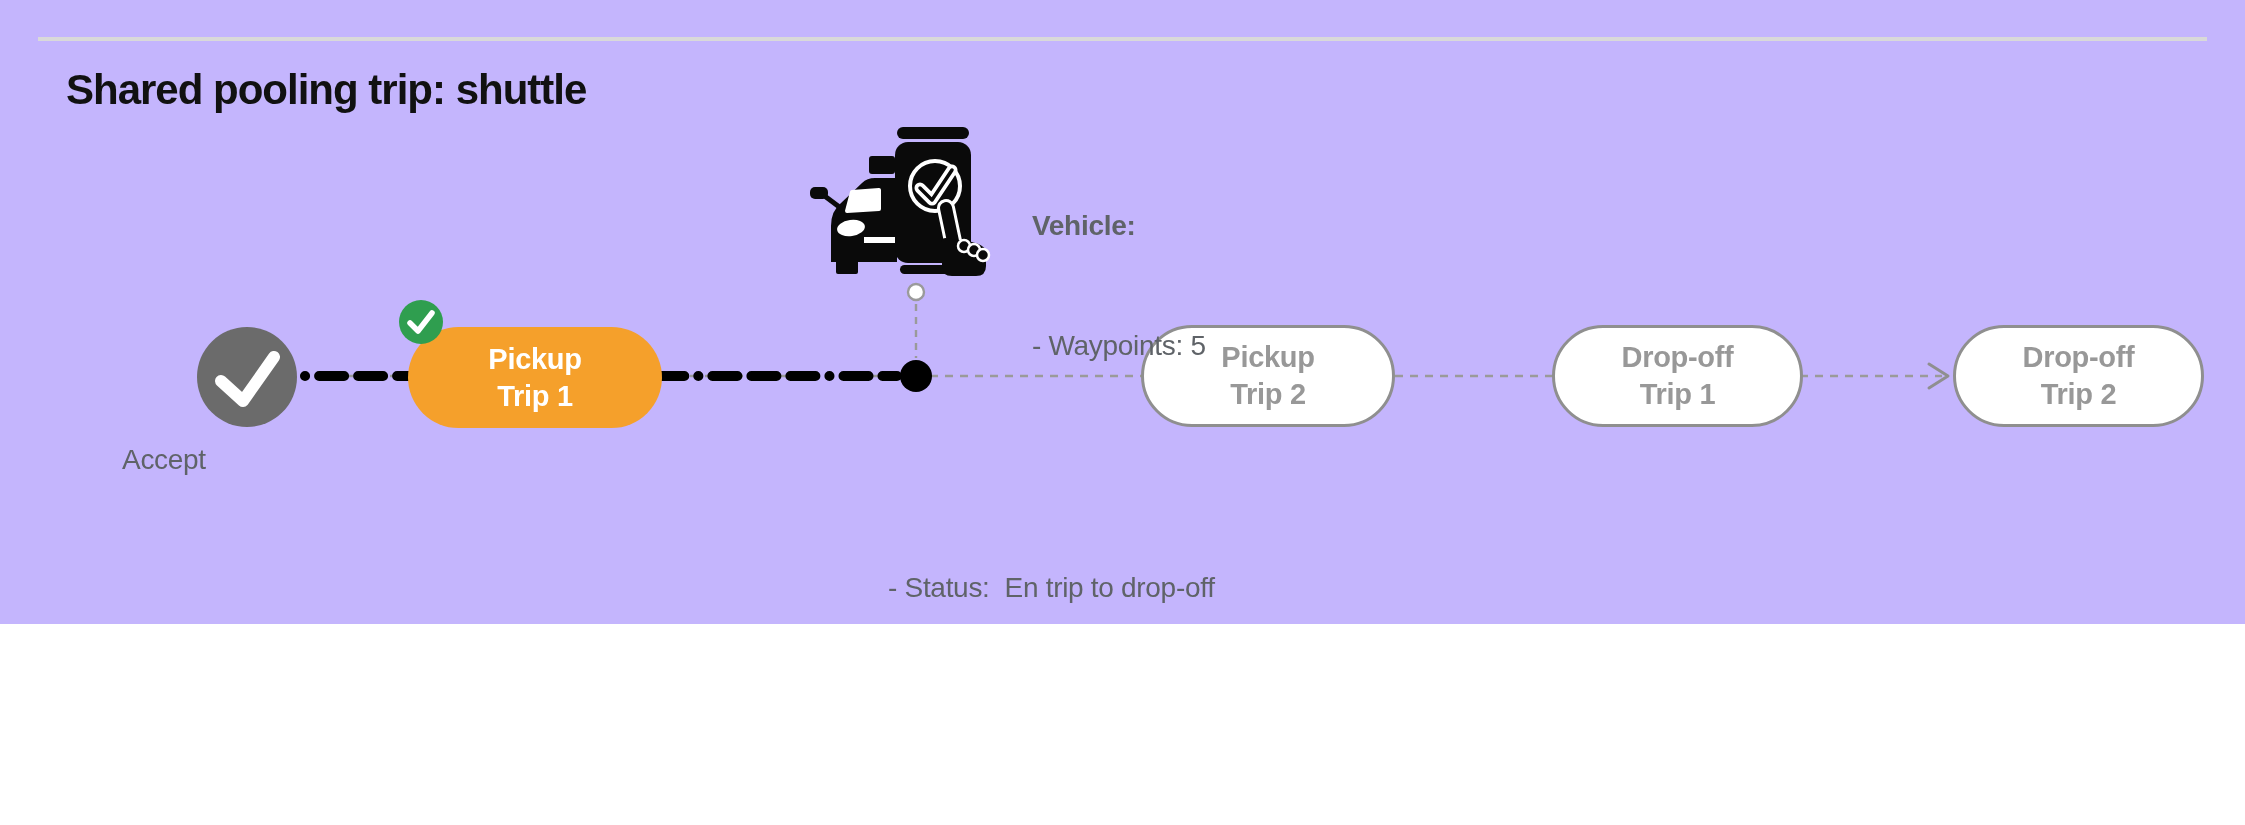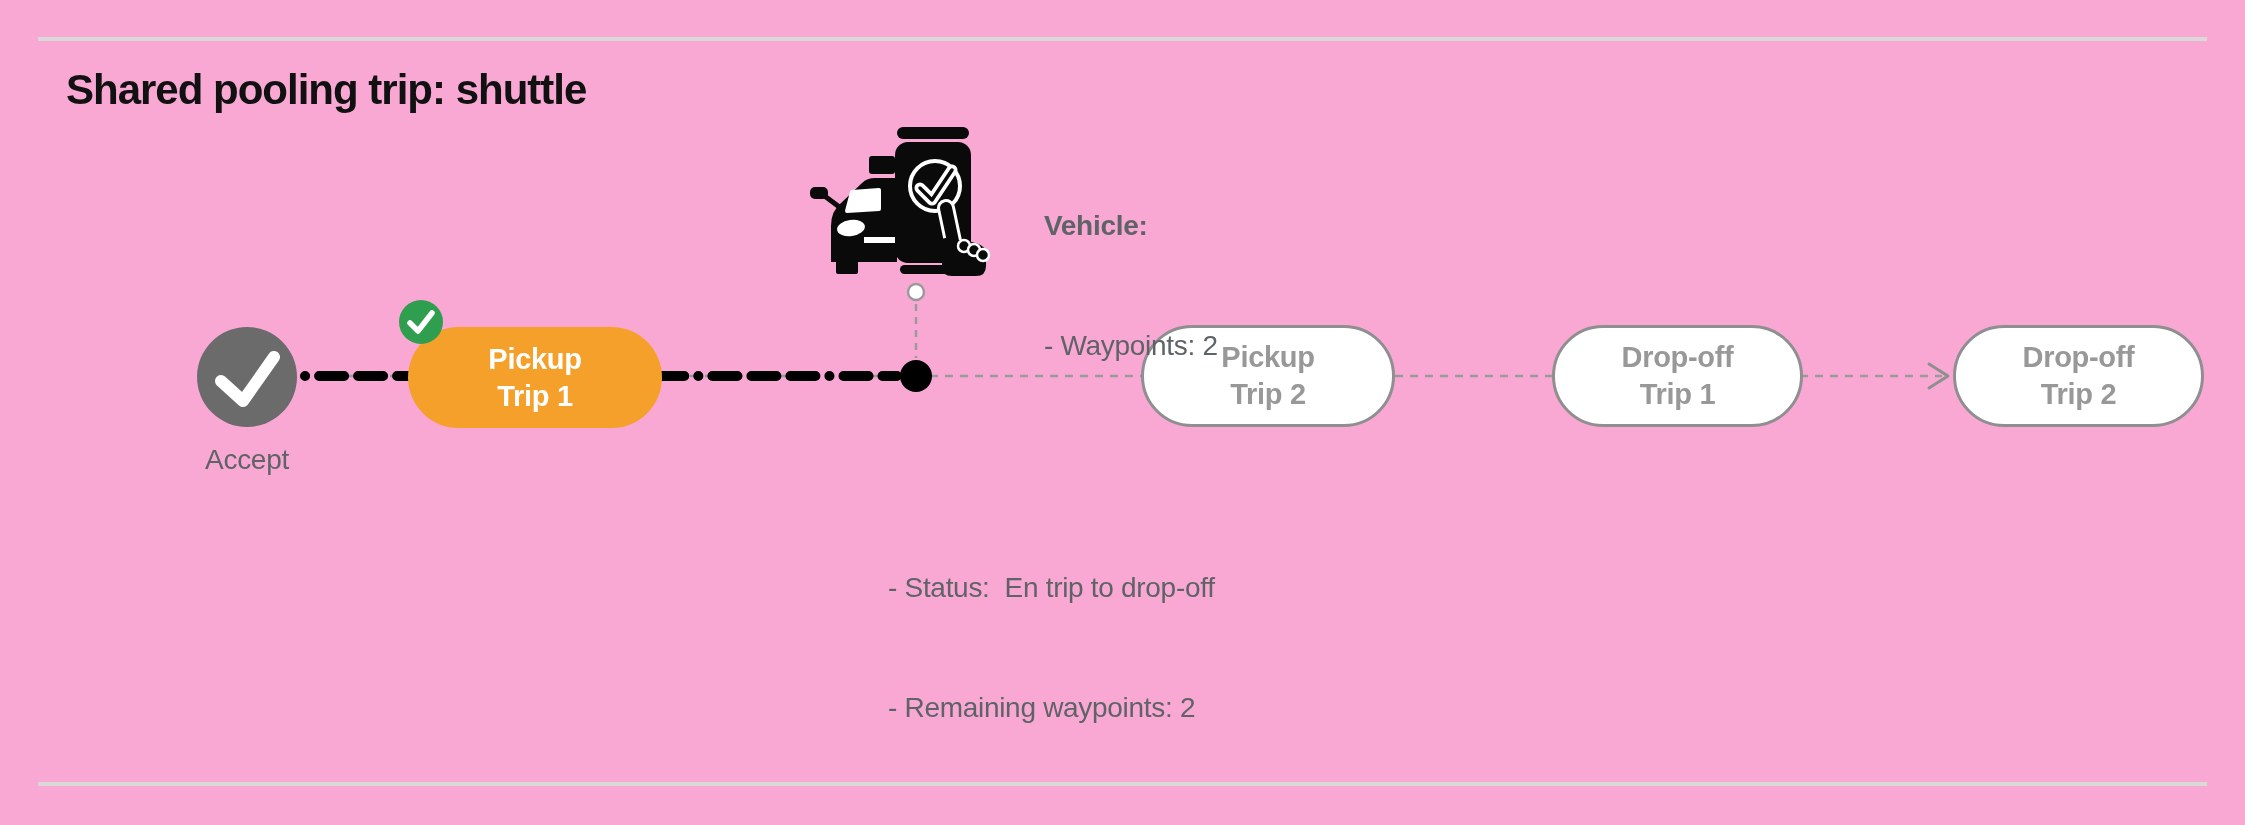--- a/index.html
+++ b/index.html
@@ -1,17 +1,17 @@
 <!DOCTYPE html>
 <html style="--accent-orange: #F5A02B; --success-green: #2F9E4F; --node-gray: #6B6B6B; --muted-gray: #989898; --pill-border: #8F8F8F; --route-gray: #9A9A9A; --route-black: #000000; --text-dark: #111111; --text-gray: #5F6368; --divider: #D9D9D9;"><head>
 <meta charset="utf-8">
 <style>
   html,body{margin:0;padding:0;background:#fff;}
   .canvas{
-    position:relative;width:2245px;height:825px;background:#f9a8d4;overflow:hidden;
+    position:relative;width:2245px;height:624px;background:#c4b5fd;overflow:hidden;
     font-family:"Liberation Sans",sans-serif;
   }
   .rule{position:absolute;left:38px;width:2169px;height:4px;background:var(--divider,#d9d9d9);}
   .rule.top{top:37px;}
   .rule.bottom{top:782px;}
   .title{
     position:absolute;left:66px;top:66px;margin:0;
     font-size:42px;font-weight:bold;letter-spacing:-1px;color:var(--text-dark,#111);
     white-space:nowrap;
   }
@@ -27,29 +27,29 @@
   .pill.upcoming{background:#fff;border:3px solid var(--pill-border,#8f8f8f);color:var(--muted-gray,#989898);}
   .pill.active{background:var(--accent-orange,#f5a02b);color:#fff;top:327px;height:101px;border:none;}
   #pill-pickup-1{left:408px;width:254px;}
   #pill-pickup-2{left:1141px;width:254px;}
   #pill-dropoff-1{left:1552px;width:251px;}
   #pill-dropoff-2{left:1953px;width:251px;}
 
   .badge{position:absolute;left:398px;top:299px;width:46px;height:46px;}
 
   .node-label{
-    position:absolute;left:122px;top:441px;width:250px;text-align:center;
+    position:absolute;left:122px;top:441px;width:250px;
     font-size:28px;line-height:37px;color:var(--text-gray,#5f6368);letter-spacing:-0.3px;
   }
   .info{
     position:absolute;font-size:28px;line-height:40px;color:var(--text-gray,#5f6368);
     white-space:pre;letter-spacing:-0.3px;
   }
   .info .b{font-weight:bold;}
-  #vehicle-info{left:1032px;top:126px;margin-left:12px;}
+  #vehicle-info{left:1032px;top:126px;}
   #trip-info{left:888px;top:488px;}
 
   
   .route{stroke:var(--route-gray,#9a9a9a);stroke-width:2.4;stroke-dasharray:8 7;fill:none;}
   .arrowhead{stroke:var(--pill-border,#8f8f8f);stroke-width:3;fill:none;stroke-linecap:round;stroke-linejoin:round;}
   .completed{stroke:var(--route-black,#000);stroke-width:10;stroke-linecap:round;
              stroke-dasharray:0.1 14 25 14 25 14 25 14;fill:none;}
   .vconn{stroke:var(--route-gray,#9a9a9a);stroke-width:2.4;stroke-dasharray:7 6;fill:none;}
   .vring{fill:#fff;stroke:var(--route-gray,#9a9a9a);stroke-width:2.4;}
   .dot{fill:var(--route-black,#000);}
@@ -148,21 +148,21 @@
       <path class="badgecheck" d="M12 24 L20 32 L34 14"></path>
     </svg>
   </div>
 
   <div class="node-label">
     <div>Accept</div>
   </div>
 
   <div class="info" id="vehicle-info">
     <div class="b">Vehicle:</div>
-    <div>- Waypoints: 2</div>
+    <div>- Waypoints: 5</div>
   </div>
 
   <div class="info" id="trip-info">
     <div>- Status:  En trip to drop-off</div>
     <div>- Remaining waypoints: 2</div>
     
     
     
   </div>
 

